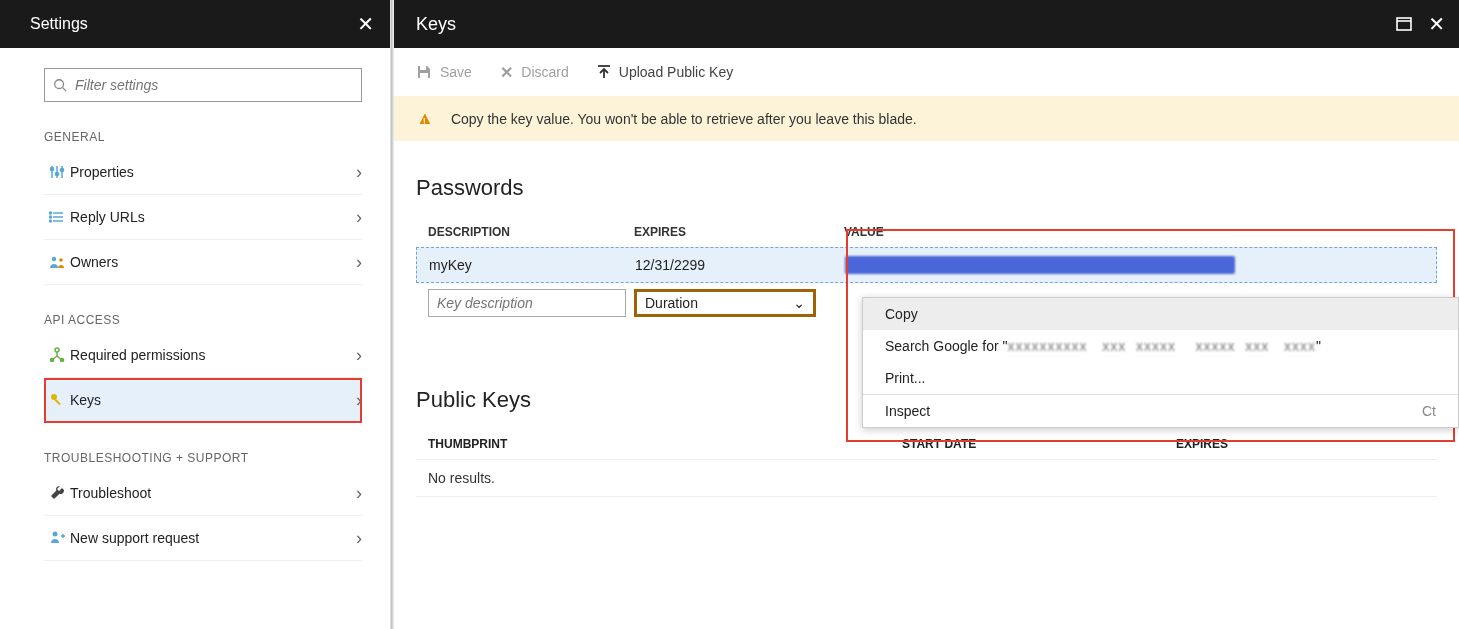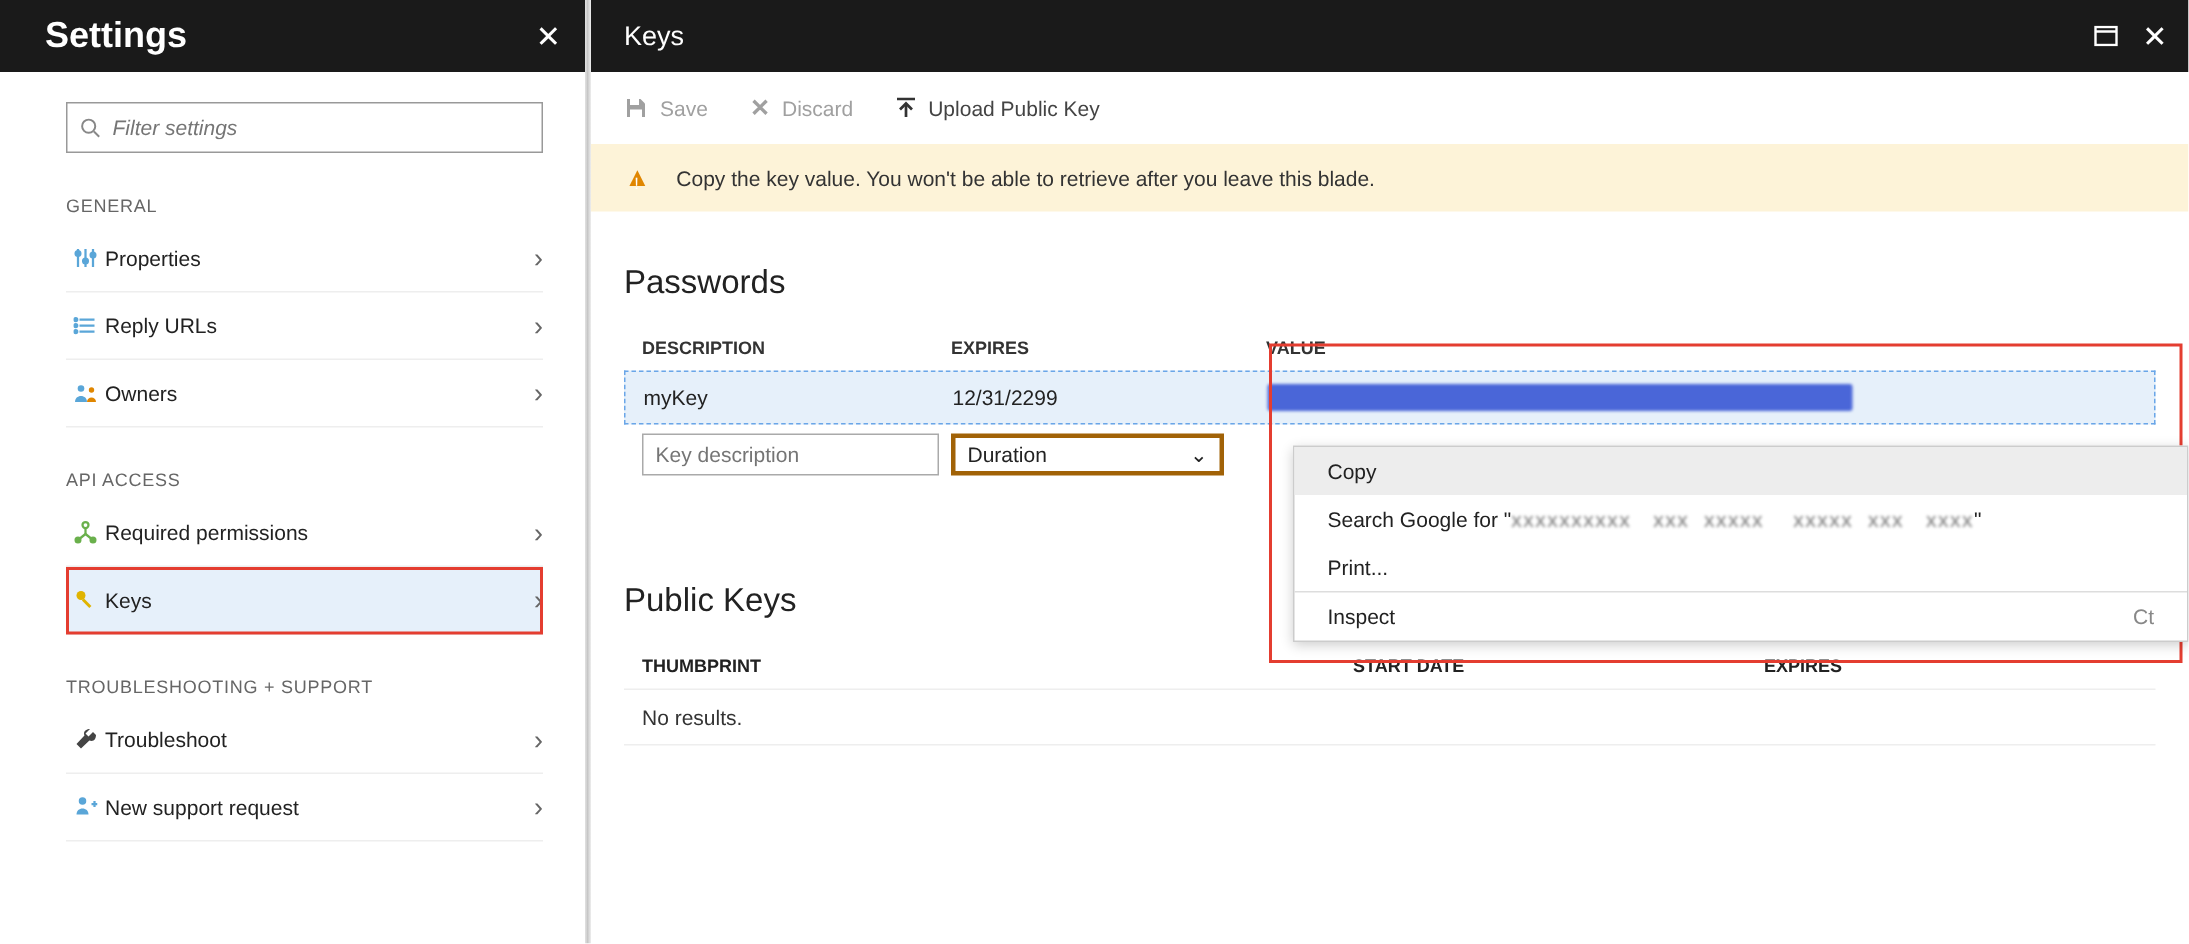--- a/index.html
+++ b/index.html
@@ -1,21 +1,21 @@
 <!DOCTYPE html>
 <html><head>
 <meta charset="utf-8">
 <style>
   html,body{margin:0;padding:0;font-family:"Segoe UI",Arial,Helvetica,sans-serif;font-size:14px;color:#222;}
   body{width:1459px;height:629px;overflow:hidden;background:#fff;position:relative;}
   .layout{display:flex;height:629px;}
   
   .settings{width:391px;flex:none;display:flex;flex-direction:column;border-right:1px solid #ddd;box-sizing:border-box;}
   .settings-header{height:48px;background:#1a1a1a;color:#fff;display:flex;align-items:center;padding:0 16px 0 30px;}
-  .settings-header .title{font-size:24px;font-weight:700;}
+  .settings-header .title{font-size:16px;font-weight:400;}
   .settings-header .close{margin-left:auto;font-size:20px;cursor:pointer;}
   .settings-body{padding:20px 28px 0 28px;margin-left:16px;}
   .search-box{display:flex;align-items:center;border:1px solid #999;height:32px;padding:0 8px;color:#888;}
   .search-box .sicon{margin-right:6px;}
   .search-box input{border:none;outline:none;flex:1;font-style:italic;color:#888;font-size:14px;}
   .section-label{font-size:12px;letter-spacing:.5px;color:#666;margin-top:28px;margin-bottom:6px;}
   .menu{margin:0;padding:0;list-style:none;}
   .menu-item{display:flex;align-items:center;height:44px;border-bottom:1px solid #eee;cursor:pointer;}
   .menu-item .icon{width:26px;display:flex;justify-content:center;}
   .menu-item .label{flex:1;color:#222;}
@@ -39,21 +39,21 @@
   h2.sec{font-size:22px;font-weight:400;margin:30px 0 16px 0;}
   
   .phead{display:flex;font-size:12px;font-weight:700;color:#333;padding:8px 12px;}
   .col-desc{width:206px;}
   .col-exp{width:210px;}
   .col-val{flex:1;}
   .prow{display:flex;align-items:center;padding:8px 12px;font-size:14px;}
   .prow.selected{background:#e6f0fa;border:1px dashed #6aa6e8;}
   .valbox{background:#4a66d8;color:#fff;height:18px;width:390px;border-radius:2px;filter:blur(1px);}
   .inputrow{display:flex;gap:8px;padding:6px 12px 0 12px;}
-  .inputrow input{width:198px;height:28px;border:1px solid #aaa;padding:0 8px;color:#888;font-size:14px;box-sizing:border-box;}
+  .inputrow input{width:198px;height:28px;border:1px solid #aaa;padding:0 8px;font-style:italic;color:#888;font-size:14px;box-sizing:border-box;}
   .inputrow .sel{width:182px;height:28px;border:3px solid #a16207;display:flex;align-items:center;padding:0 8px;justify-content:space-between;font-size:14px;box-sizing:border-box;}
   
   .redbox{position:absolute;border:2px solid #e43d30;pointer-events:none;box-sizing:border-box;}
   
   .ctx{position:absolute;background:#fff;border:1px solid #ccc;box-shadow:0 2px 8px rgba(0,0,0,.2);font-size:14px;}
   .ctx-item{padding:8px 22px;cursor:pointer;display:flex;justify-content:space-between;align-items:center;}
   .ctx-item.hover{background:#ededed;}
   .ctx-sep{height:1px;background:#ddd;margin:0;}
   .ctx .blur{filter:blur(1px);color:#777;letter-spacing:1px;}
   

